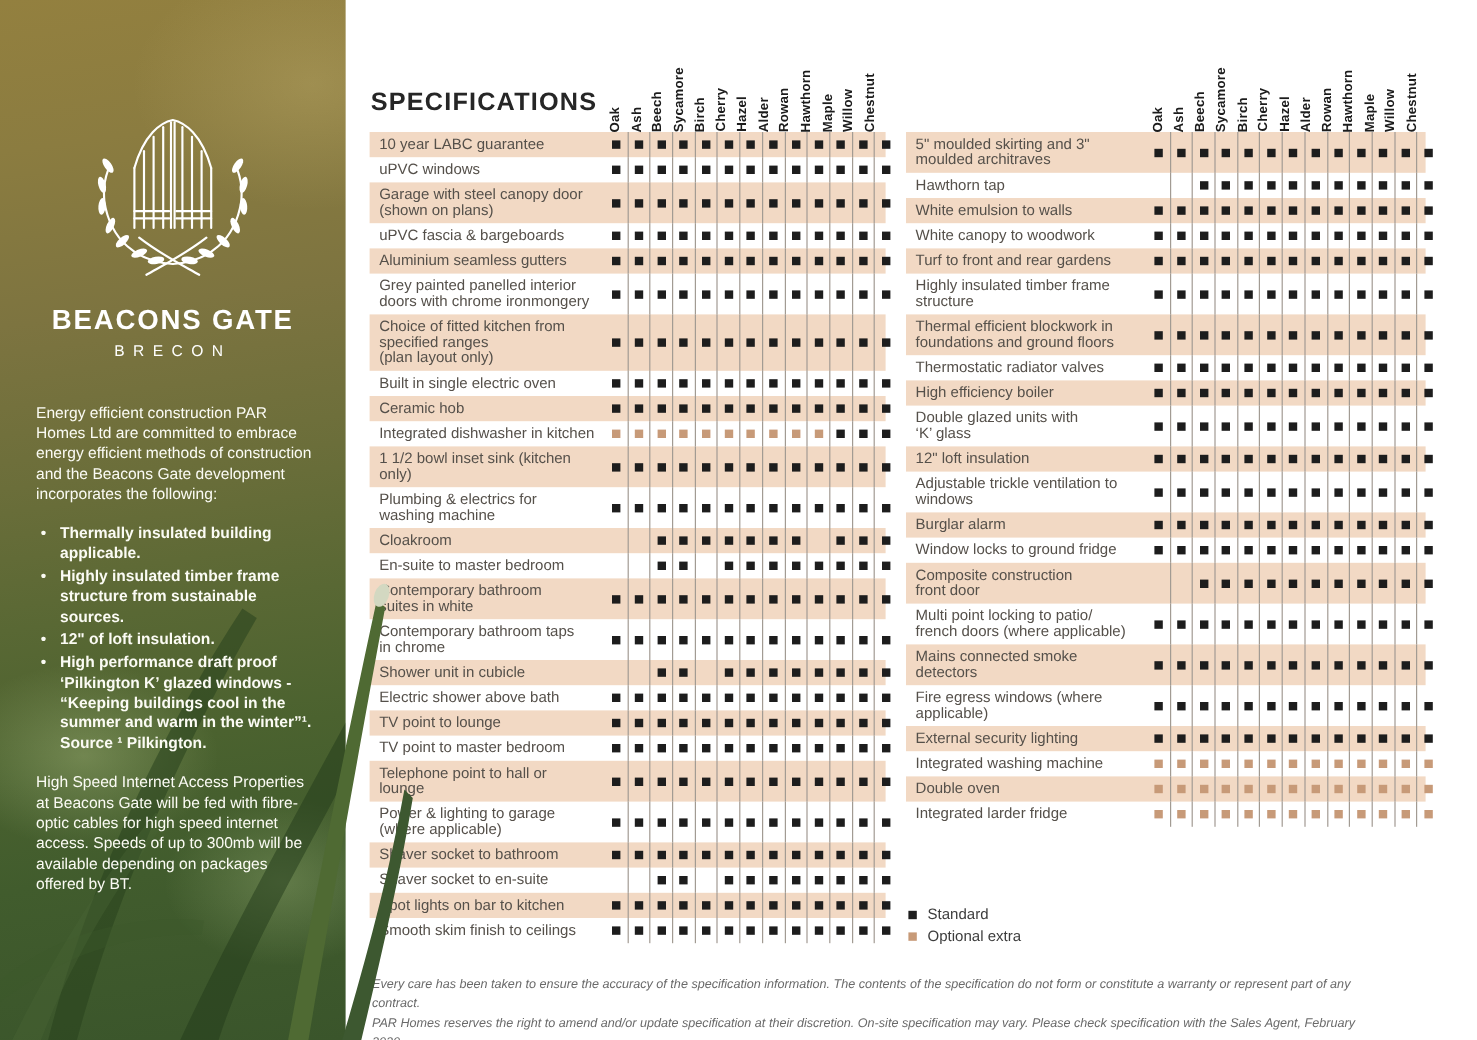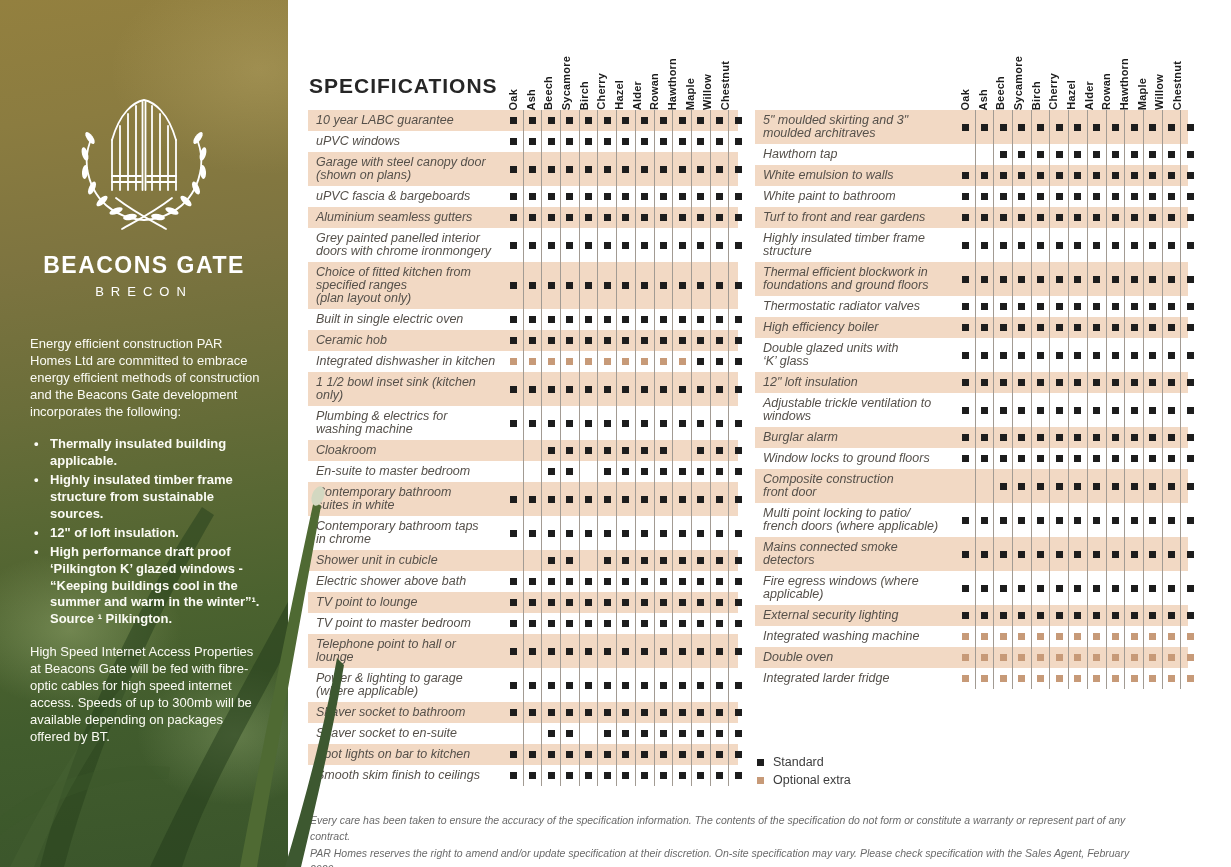--- a/index.html
+++ b/index.html
@@ -38,21 +38,21 @@
   .theaders{display:flex;height:88px;align-items:flex-end;}
   .hspace-left{width:197px;flex:none;}
   .hspace-right{width:202px;flex:none;}
   .hcells{display:flex;align-items:flex-end;height:88px;}
   .hcell{width:17.7px;flex:none;display:flex;justify-content:center;align-items:flex-end;height:88px;}
   .hcell span{
     writing-mode:vertical-rl;transform:rotate(180deg);
     font-size:11px;font-weight:700;color:#1c1c1c;letter-spacing:.2px;line-height:1;
     padding-left:1px;
   }
-  .trows{margin-top:0;font-style:italic;}
+  .trows{margin-top:0;}
   .spec-row{display:flex;align-items:stretch;}
   .spec-row:nth-child(odd){background:#f2d9c4;}
   .row-label{
     flex:none;display:flex;align-items:center;
     font-size:12.5px;color:#55504a;line-height:13px;
     padding:4px 4px 4px 8px;white-space:pre-line;box-sizing:border-box;
   }
   #left-table .row-label{width:197px;}
   #right-table .row-label{width:202px;}
   .cells{display:flex;align-items:stretch;}
@@ -1495,21 +1495,21 @@
           </div>
           <div class="cell">
             <span class="sq" style="background: rgb(29, 29, 29);"></span>
           </div>
           <div class="cell">
             <span class="sq" style="background: rgb(29, 29, 29);"></span>
           </div>
         </div>
       </div>
       <div class="spec-row">
-        <div class="row-label">White paint to bathroom</div>
+        <div class="row-label">White canopy to woodwork</div>
         <div class="cells">
           <div class="cell">
             <span class="sq" style="background: rgb(29, 29, 29);"></span>
           </div>
           <div class="cell">
             <span class="sq" style="background: rgb(29, 29, 29);"></span>
           </div>
           <div class="cell">
             <span class="sq" style="background: rgb(29, 29, 29);"></span>
           </div>
@@ -1939,21 +1939,21 @@
           </div>
           <div class="cell">
             <span class="sq" style="background: rgb(29, 29, 29);"></span>
           </div>
           <div class="cell">
             <span class="sq" style="background: rgb(29, 29, 29);"></span>
           </div>
         </div>
       </div>
       <div class="spec-row">
-        <div class="row-label">Window locks to ground floors</div>
+        <div class="row-label">Window locks to ground fridge</div>
         <div class="cells">
           <div class="cell">
             <span class="sq" style="background: rgb(29, 29, 29);"></span>
           </div>
           <div class="cell">
             <span class="sq" style="background: rgb(29, 29, 29);"></span>
           </div>
           <div class="cell">
             <span class="sq" style="background: rgb(29, 29, 29);"></span>
           </div>

